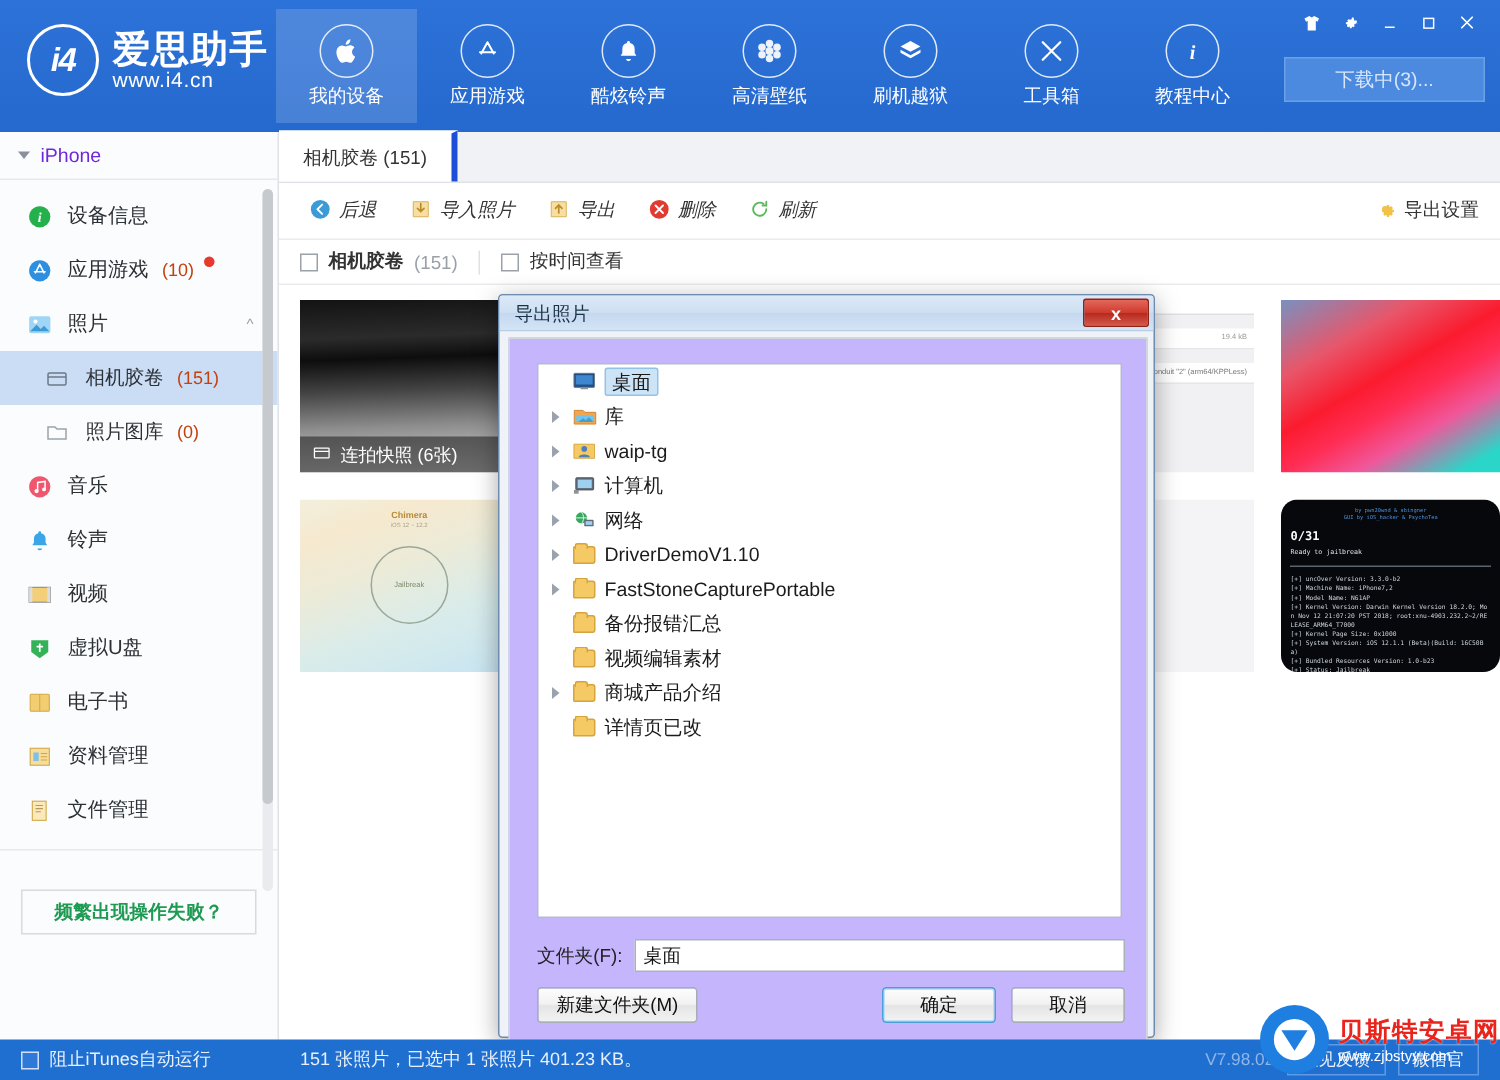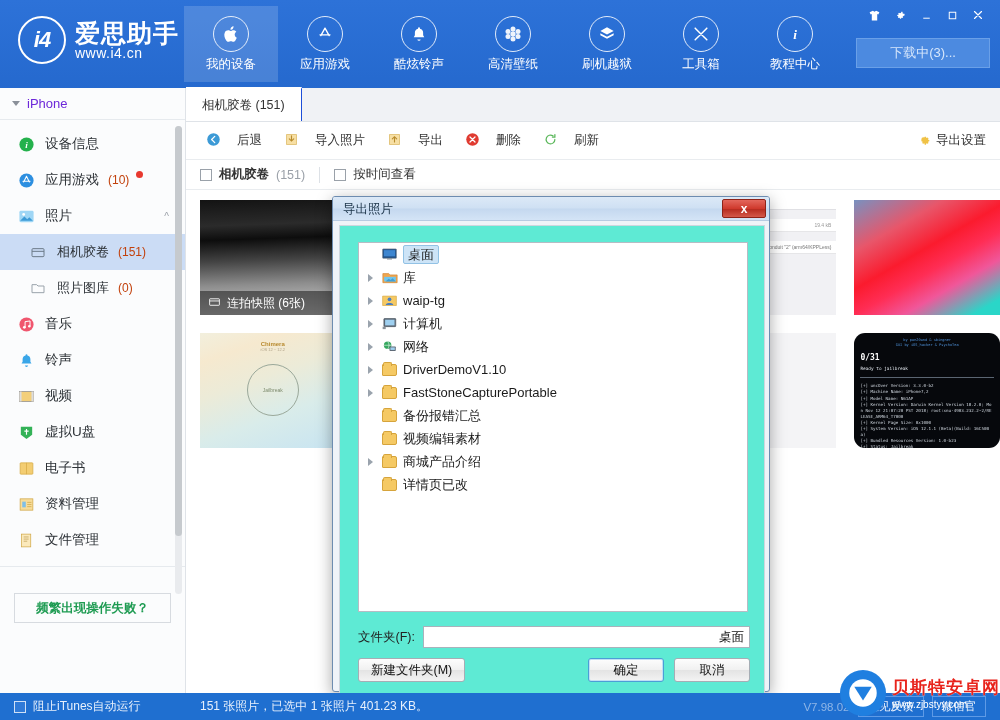--- a/index.html
+++ b/index.html
@@ -89,25 +89,25 @@
     position: absolute; right: 3px; top: 38px; width: 7px; height: 468px;
     background: #e9ebee; border-radius: 4px;
   }
   .sb-scroll i { display:block; width:7px; height:410px; background:#c6cace; border-radius:4px; }
 
   
   .content { position: absolute; left: 186px; top: 88px; width: 814px; height: 605px; background: #fff; }
   .tabbar { height: 34px; background: #f0f2f5; border-bottom: 1px solid #dfe3e8; display:flex; align-items:flex-end; }
   .tab {
     height: 34px; padding: 0 16px; background: #fff;
-    border-right: 1px solid #1d4ed8; border-top: 2px solid #fff;
+    border-right: 4px solid #1d4ed8; border-top: 2px solid #fff;
     display:flex; align-items:center; font-size: 12.5px; color:#333; cursor:pointer;
   }
   .toolbar { height: 38px; display: flex; align-items: center; gap: 6px; padding-left: 12px; border-bottom:1px solid #e9ecef; position: relative;}
-  .tb-btn { display:flex; align-items:center; gap:16px; padding: 3px 8px; font-size: 12.5px; color:#333; cursor:pointer; border-radius:3px; }
+  .tb-btn { display:flex; align-items:center; gap:5px; padding: 3px 8px; font-size: 12.5px; color:#333; cursor:pointer; border-radius:3px;font-style:italic; }
   .tb-right { position:absolute; right: 14px; display:flex; align-items:center; gap:5px; font-size:12.5px; color:#333; cursor:pointer; }
   .filterbar { height: 30px; display:flex; align-items:center; border-bottom: 1px solid #e9ecef; font-size: 12.5px; color:#333;}
   .fb-cell { display:flex; align-items:center; gap:7px; padding: 0 14px; height:100%; cursor:pointer;}
   .fb-cell.b { font-weight: bold; }
   .fb-div { width:1px; height:16px; background:#dde1e6; }
   .cbox { width: 12px; height: 12px; border: 1px solid #9aa1a9; background:#fff; display:inline-block; }
   .muted { color:#9aa0a8; font-weight:normal; }
 
   .grid { position: absolute; left:0; top:102px; width: 814px; height: 503px; overflow:hidden; padding: 10px 0 0 14px; }
   .cellrow { display:flex; gap: 18px; margin-bottom: 18px; }
@@ -165,21 +165,21 @@
     border-bottom: 1px solid #b7cbe2; border-radius: 2px 2px 0 0;
   }
   .dlg-title { position:absolute; left:10px; top:4px; font-size:12.5px; color:#1b3348; }
   .dlg-x {
     position:absolute; right:3px; top:2px; width:44px; height:19px;
     background: linear-gradient(180deg,#e3675c 0%, #cf3a2d 50%, #b52a1e 52%, #d4594a 100%);
     border:1px solid #8e2318; border-radius:2px;
     color:#fff; font-size:12px; font-weight:bold;
     display:flex; align-items:center; justify-content:center; cursor:pointer;
   }
-  .dlg-body { position:absolute; left:6px; top:28px; width:426px; height:488px; background:#5eead4; border:1px solid #cfd6de;text-align:right; }
+  .dlg-body { position:absolute; left:6px; top:28px; width:426px; height:488px; background:#c4b5fd; border:1px solid #cfd6de; }
   .tree {
     position:absolute; left:18px; top:16px; width:390px; height:370px;
     background:#fff; border:1px solid #b6bcc4; overflow:hidden;
   }
   .tnode {
     height: 23px; display:flex; align-items:center; gap:5px; padding-left:6px;
     font-size: 13px; color:#1b1b1b; cursor:pointer;
   }
   .tnode.sel-node > .tlabel { background:#cde4f7; border:1px solid #92c2e5; padding:0 4px; border-radius:2px; }
   .tarrow { width: 11px; flex:0 0 11px; display:flex; align-items:center; justify-content:center; }

